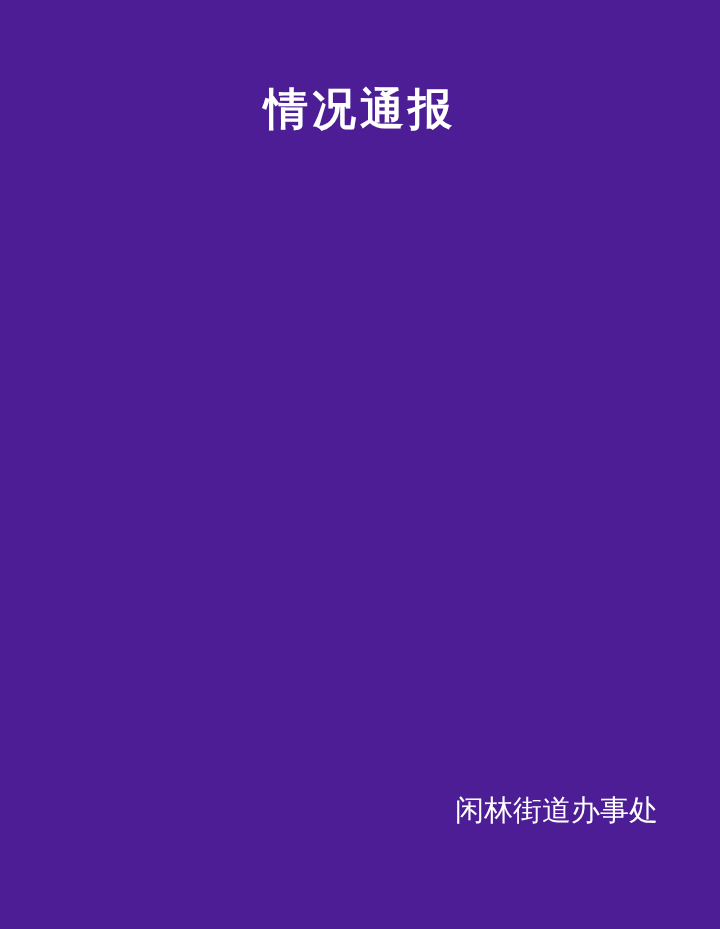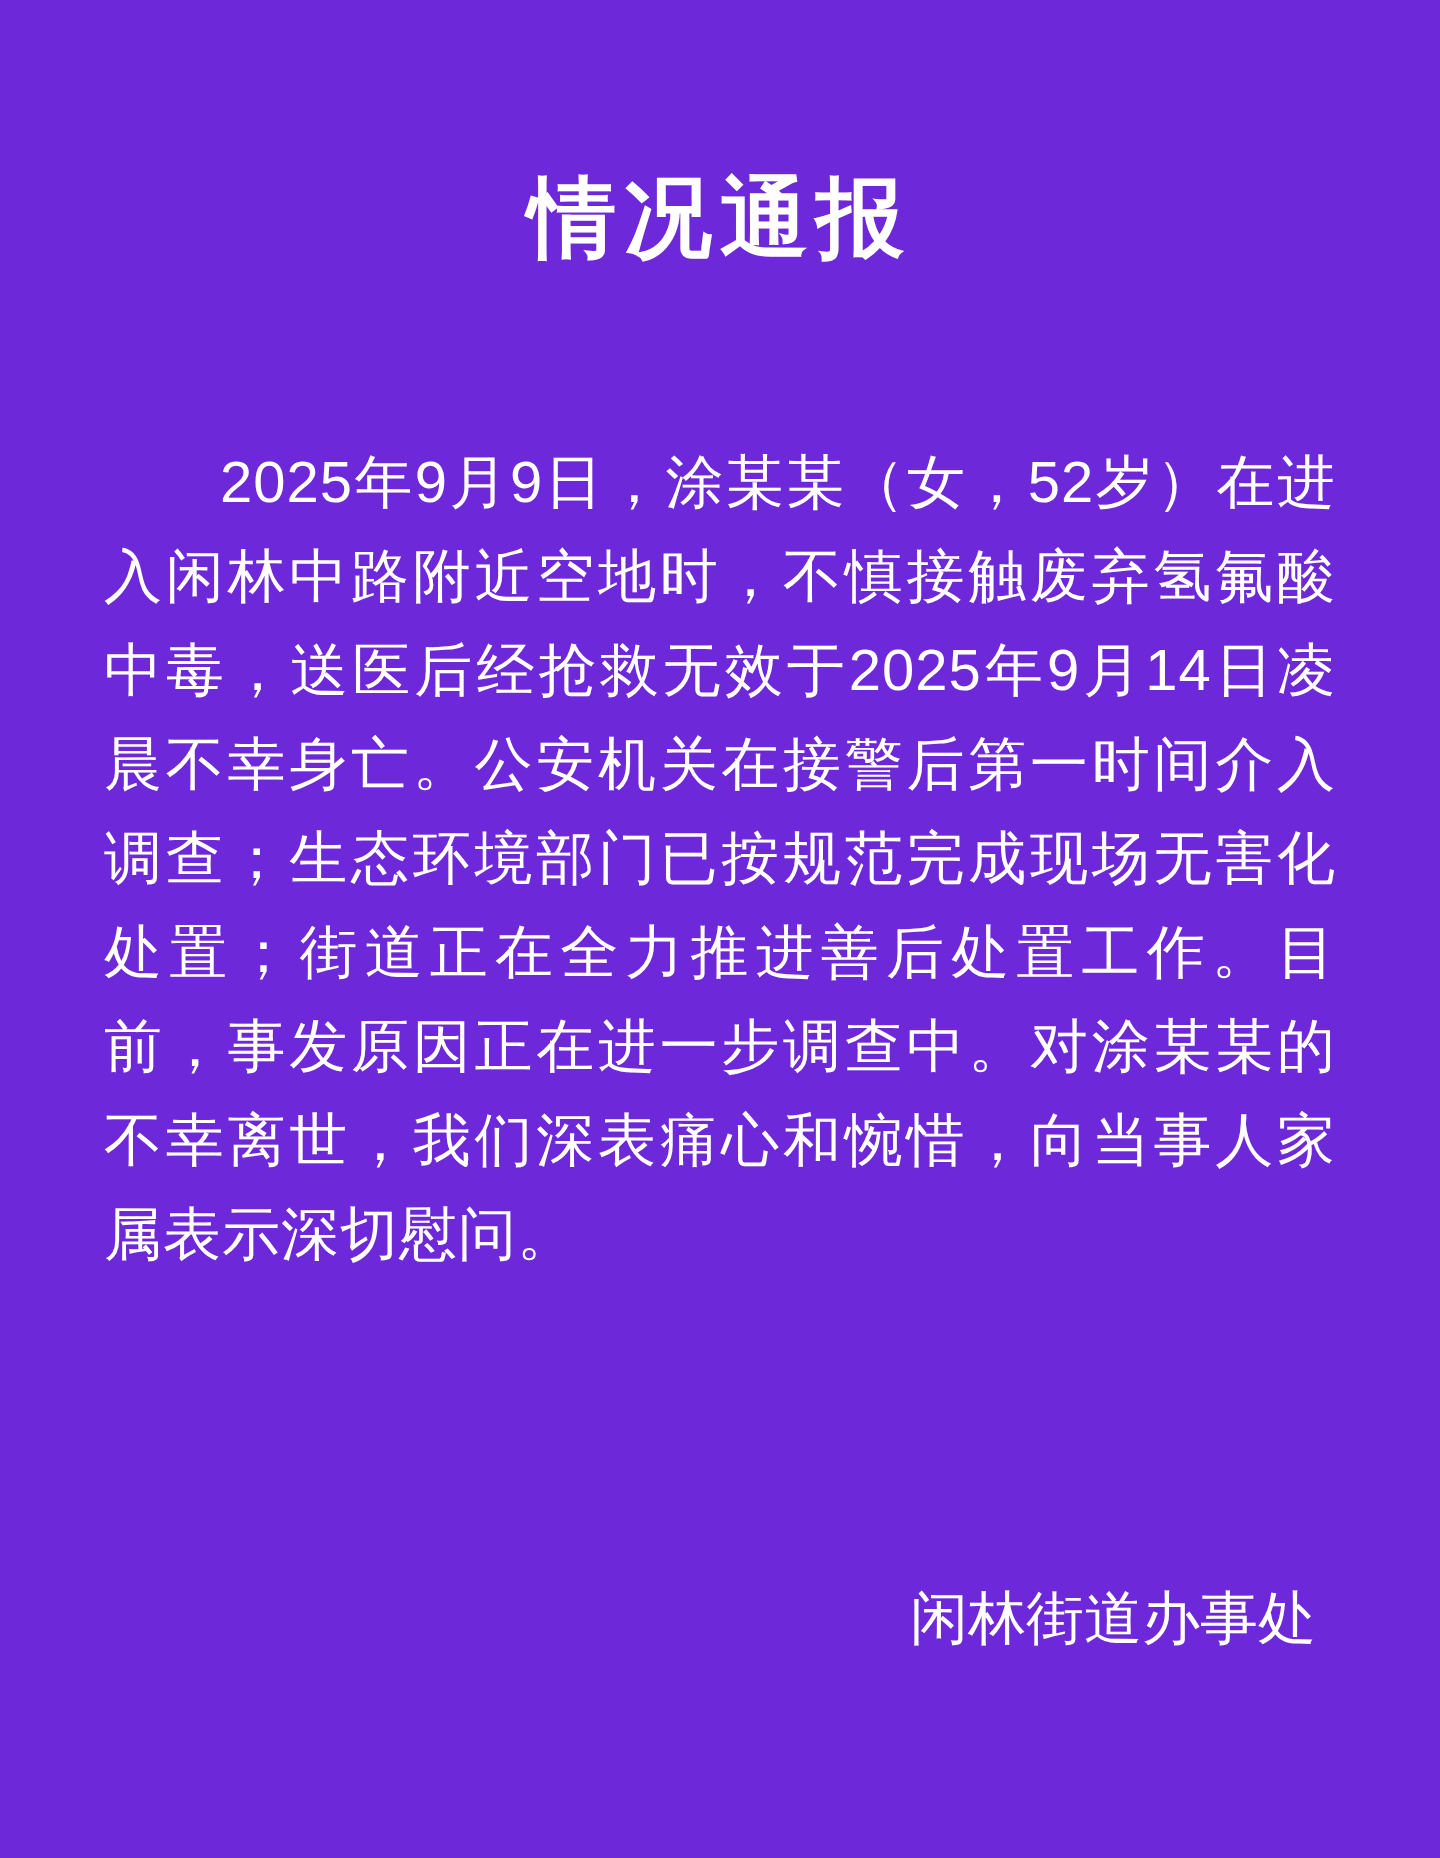--- a/index.html
+++ b/index.html
@@ -12,24 +12,23 @@
     background: #1249c4;
     font-family: "Liberation Sans", "DejaVu Sans", sans-serif;
     color: #ffffff;
     overflow: hidden;
   }
   .poster {
     position: relative;
     width: 720px;
     height: 929px;
     box-sizing: border-box;
-    background: #6d28d9;
+    background: #4c1d95;
     display: flex;
     flex-direction: column;
-    gap: 40px;
   }
   .title {
     text-align: center;
     font-size: 44px;
     font-weight: bold;
     letter-spacing: 4px;
     margin-top: 80px;
     margin-bottom: 40px;
     color: #ffffff;
   }
@@ -56,19 +55,18 @@
     white-space: nowrap;
   }
 </style>
 </head>
 <body>
 
 <div class="poster">
 
   <div class="title">情况通报</div>
 
-  <div class="body-text">2025年9月9日，涂某某（女，52岁）在进入闲林中路附近空地时，不慎接触废弃氢氟酸中毒，送医后经抢救无效于2025年9月14日凌晨不幸身亡。公安机关在接警后第一时间介入调查；生态环境部门已按规范完成现场无害化处置；街道正在全力推进善后处置工作。目前，事发原因正在进一步调查中。对涂某某的不幸离世，我们深表痛心和惋惜，向当事人家属表示深切慰问。</div>
 
   <div class="signature">
     <span class="sig-line">闲林街道办事处</span>
   </div>
 
 </div>
 
 </body></html>

